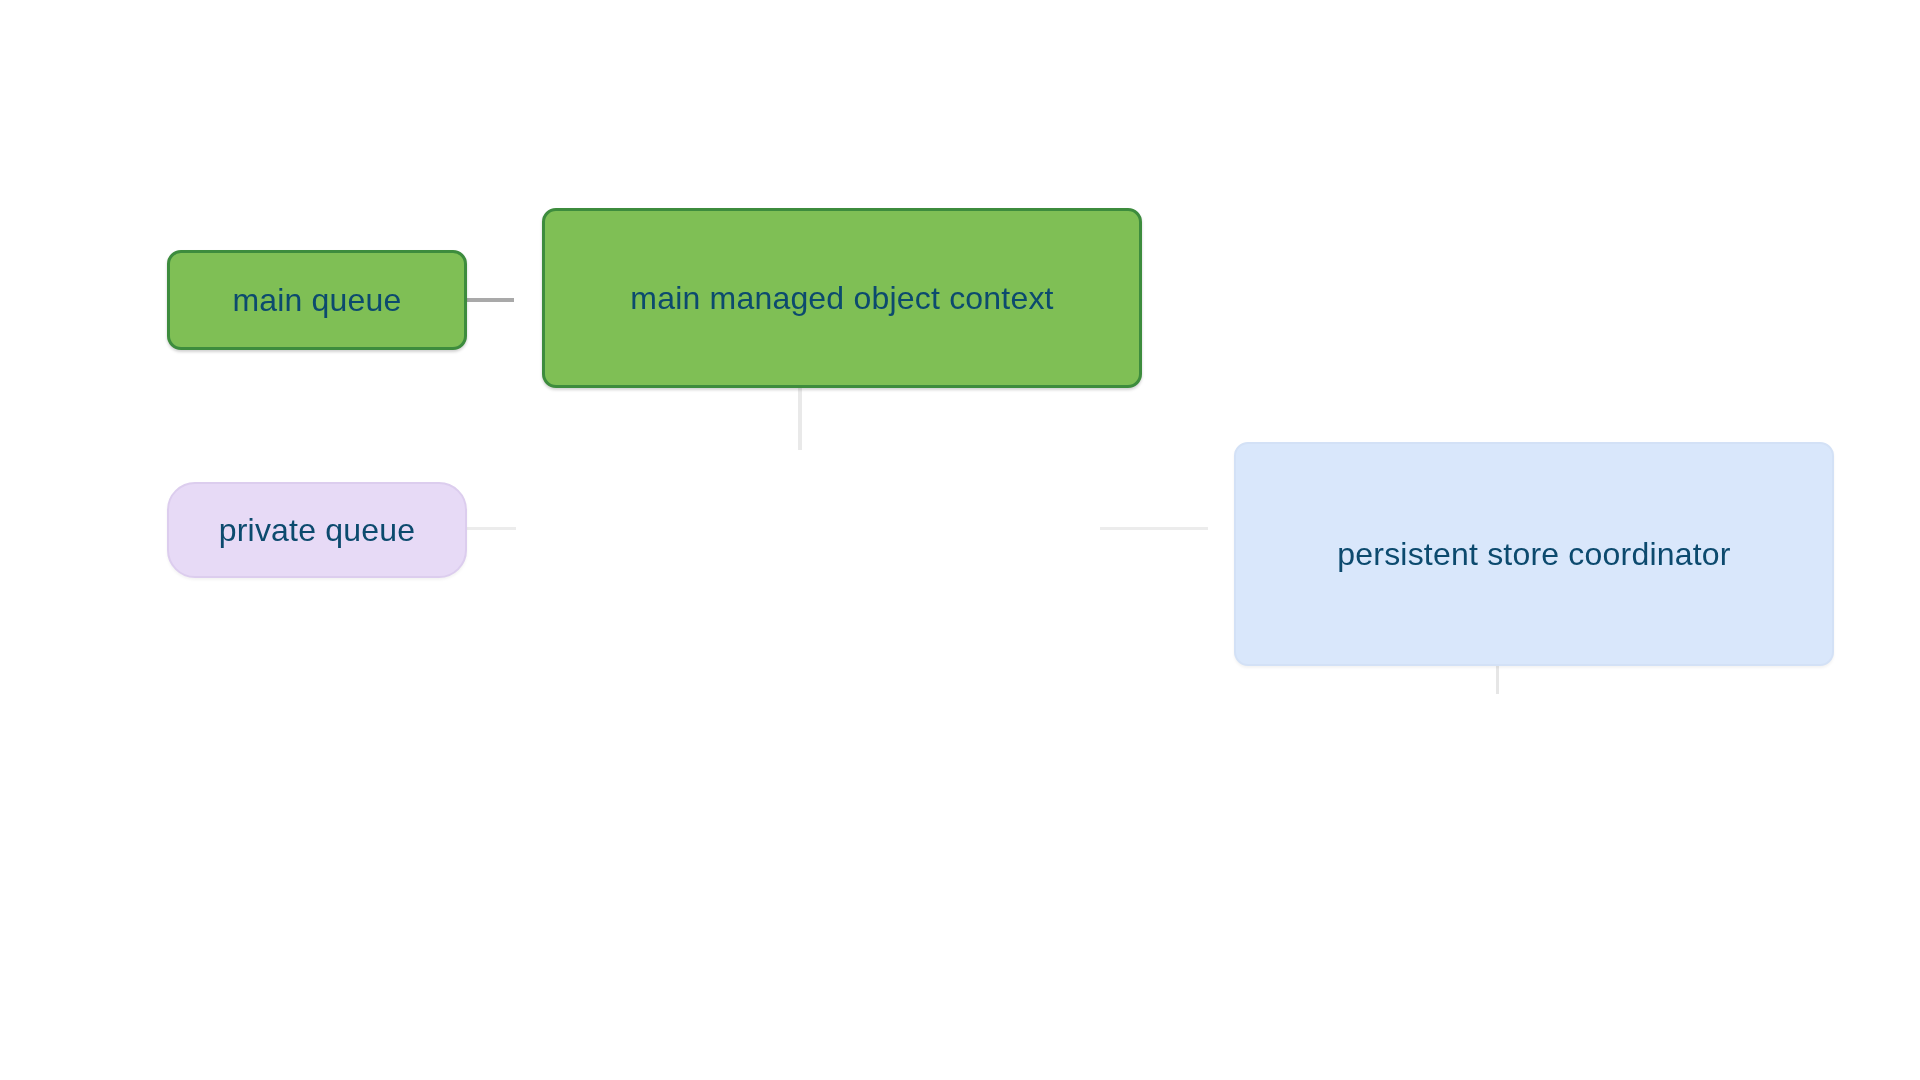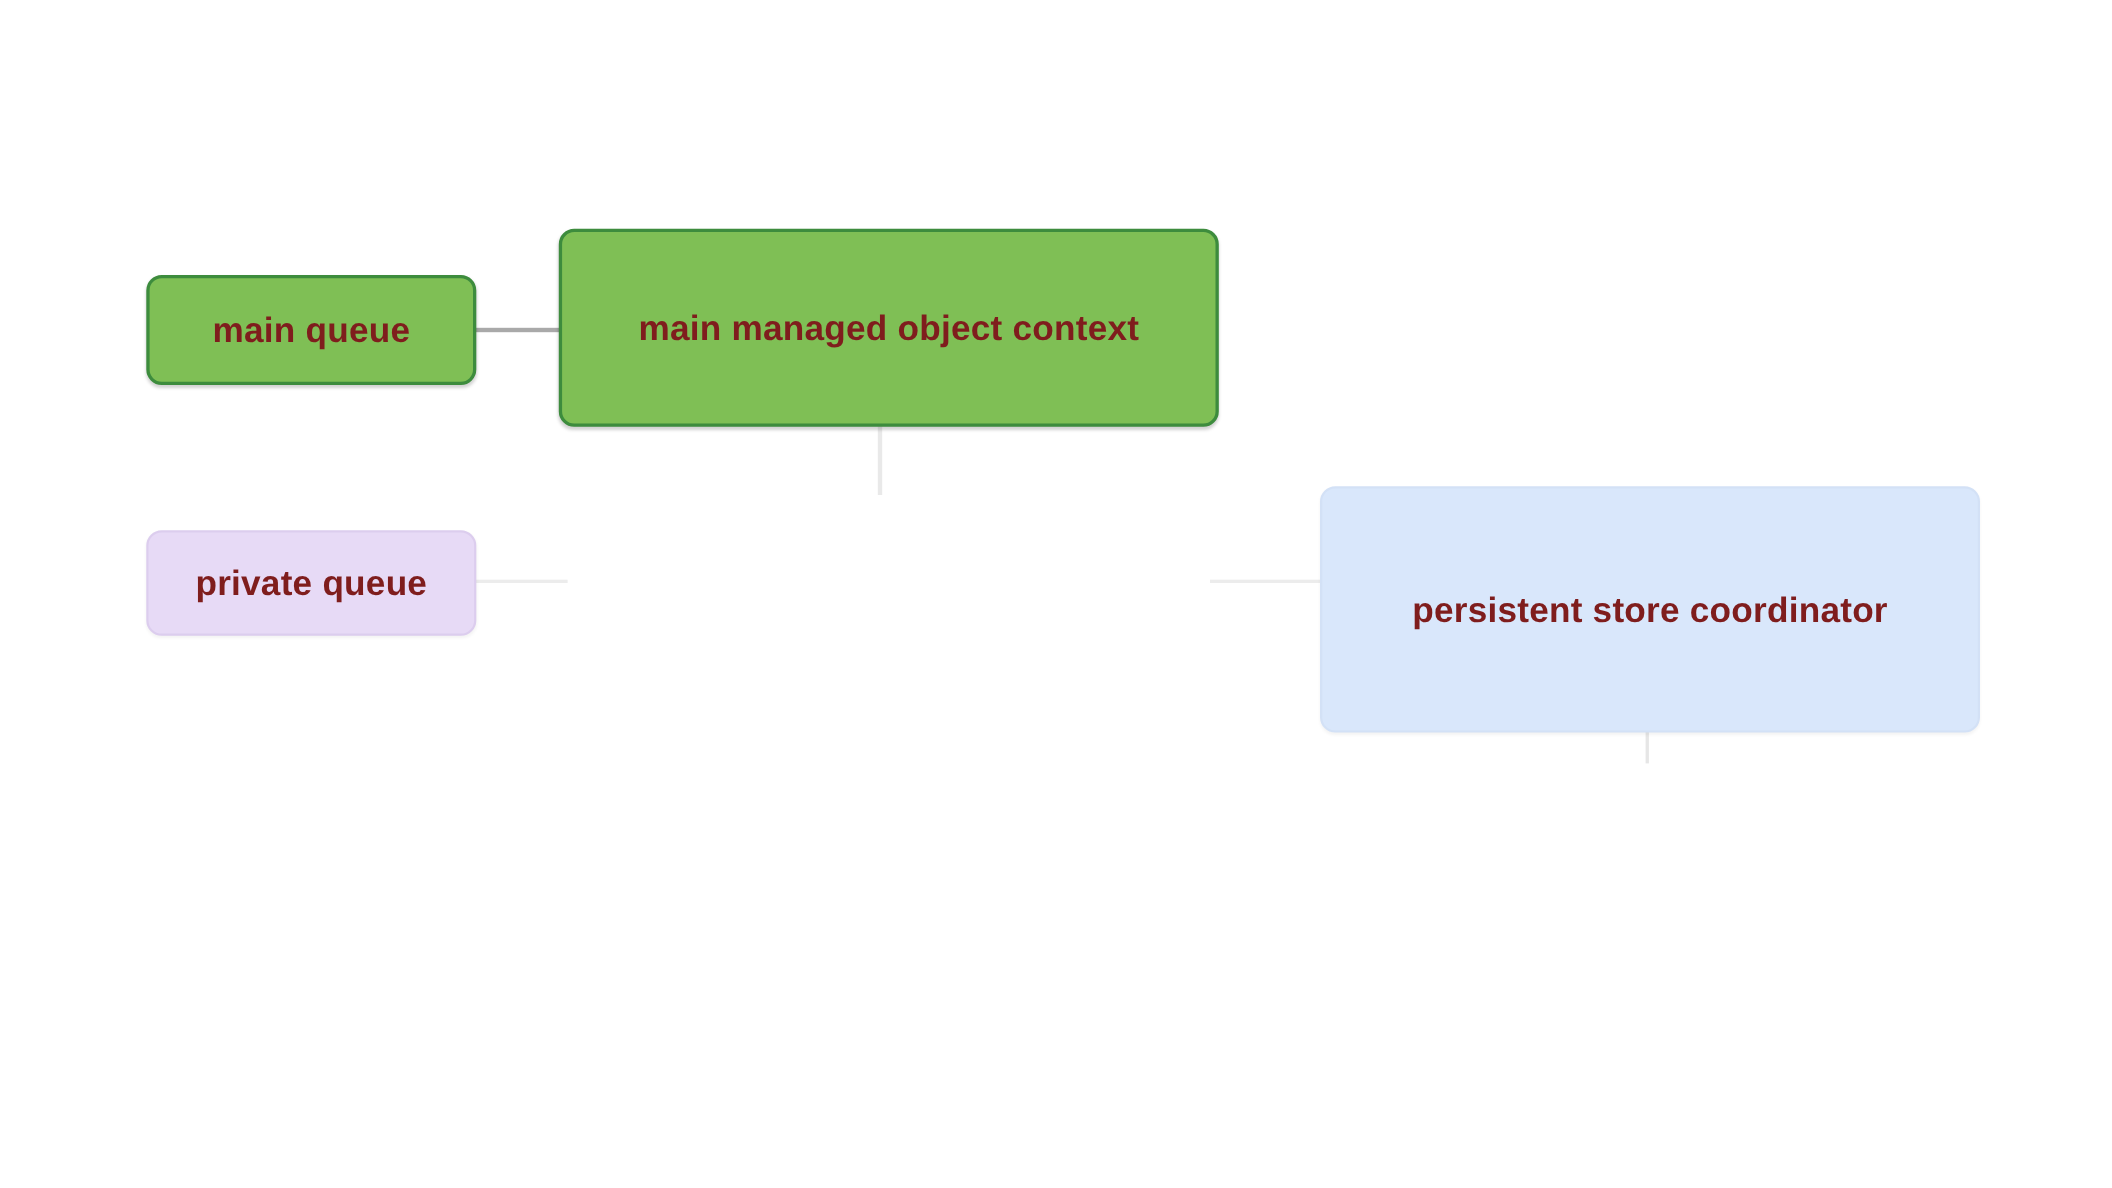--- a/index.html
+++ b/index.html
@@ -63,25 +63,26 @@
 
   
   .node {
     position: absolute;
     box-sizing: border-box;
     border-radius: 14px;
     display: flex;
     align-items: center;
     justify-content: center;
     z-index: 2;
-    color: #7f1d1d;
-    font-weight: 700;
+    color: #0c4a6e;
+    font-weight: 400;
     letter-spacing: 0.2px;
     text-align: center;
     user-select: none;
+    margin-left: 34px;
   }
 
   
   .node-green {
     background: #7fbf55;
     border: 3px solid #3d8c3d;
     box-shadow: 0 2px 3px rgba(0,0,0,0.18);
   }
   
   .node-purple {
@@ -108,20 +109,21 @@
     font-size: 32px;
   }
   .n-main-moc {
     left: 508px;  top: 208px;  width: 600px;  height: 180px;
     font-size: 32px;
     text-align: right;
   }
   .n-private-queue {
     left: 133px;  top: 482px;  width: 300px;  height: 96px;
     font-size: 32px;
+    border-radius: 28px;
   }
   .n-private-moc {
     left: 508px;  top: 444px;  width: 600px;  height: 178px;
     font-size: 32px;
   }
   .n-psc {
     left: 1200px; top: 442px;  width: 600px;  height: 224px;
     font-size: 32px;
   }
   .n-store {

